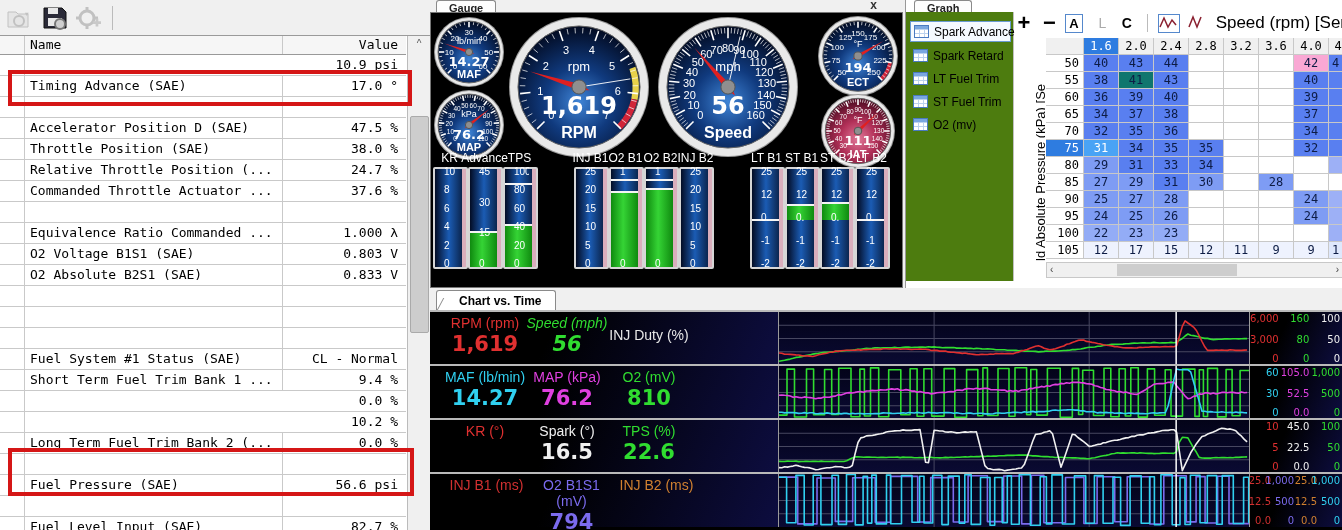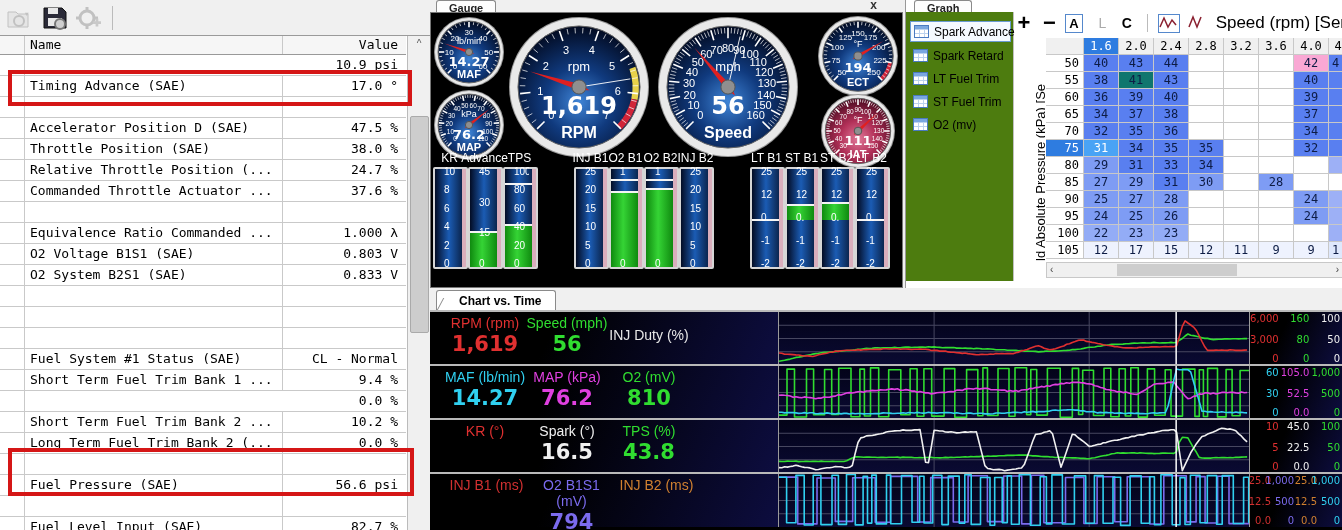--- a/index.html
+++ b/index.html
@@ -172,21 +172,21 @@
             <div class="pg-name">Equivalence Ratio Commanded ...</div>
             <div class="pg-val">1.000 λ</div>
           </div>
           <div class="pg-row">
             <div class="pg-gut"></div>
             <div class="pg-name">O2 Voltage B1S1 (SAE)</div>
             <div class="pg-val">0.803 V</div>
           </div>
           <div class="pg-row">
             <div class="pg-gut"></div>
-            <div class="pg-name">O2 System B2S1 (SAE)</div>
+            <div class="pg-name">O2 Absolute B2S1 (SAE)</div>
             <div class="pg-val">0.833 V</div>
           </div>
           <div class="pg-row">
             <div class="pg-gut"></div>
             <div class="pg-name"></div>
             <div class="pg-val"></div>
           </div>
           <div class="pg-row">
             <div class="pg-gut"></div>
             <div class="pg-name"></div>
@@ -206,21 +206,20 @@
             <div class="pg-gut"></div>
             <div class="pg-name">Short Term Fuel Trim Bank 1 ...</div>
             <div class="pg-val">9.4 %</div>
           </div>
           <div class="pg-row">
             <div class="pg-gut"></div>
             <div class="pg-val">0.0 %</div>
           </div>
           <div class="pg-row">
             <div class="pg-gut"></div>
-            <div class="pg-name">Short Term Fuel Trim Bank 2 ...</div>
             <div class="pg-val">10.2 %</div>
           </div>
           <div class="pg-row">
             <div class="pg-gut"></div>
             <div class="pg-name">Long Term Fuel Trim Bank 2 (...</div>
             <div class="pg-val">0.0 %</div>
           </div>
           <div class="pg-row">
             <div class="pg-gut"></div>
             <div class="pg-name"></div>
@@ -1099,21 +1098,21 @@
 
   <div id="chart-panel">
     <div id="chart-tab">Chart vs. Time</div>
     <div id="chart-rows">
         <div class="ch-row" style="top: 0px;">
           <div class="ch-values">
             <div class="ch-sig" style="left: 14px; width: 82px; color: rgb(224, 48, 48);">
               <div class="lbl">RPM (rpm)</div>
               <div class="val">1,619</div>
             </div>
-            <div class="ch-sig" style="left: 96px; width: 82px; color: rgb(48, 221, 48);">
+            <div class="ch-sig" style="left: 96px; width: 82px; color: rgb(48, 221, 48); font-style: italic;">
               <div class="lbl">Speed (mph)</div>
               <div class="val">56</div>
             </div>
             <div class="ch-sig" style="left: 178px; width: 82px; color: rgb(232, 232, 232); margin-top: 12px;">
               <div class="lbl">INJ Duty (%)</div>
               <div class="val"></div>
             </div>
           </div>
           <div class="ch-plot">
             <svg width="470" height="53">
@@ -1196,21 +1195,21 @@
             <div class="ch-sig" style="left: 14px; width: 82px; color: rgb(224, 48, 48);">
               <div class="lbl">KR (°)</div>
               <div class="val"></div>
             </div>
             <div class="ch-sig" style="left: 96px; width: 82px; color: rgb(240, 240, 240);">
               <div class="lbl">Spark (°)</div>
               <div class="val">16.5</div>
             </div>
             <div class="ch-sig" style="left: 178px; width: 82px; color: rgb(48, 221, 48);">
               <div class="lbl">TPS (%)</div>
-              <div class="val">43.8</div>
+              <div class="val">22.6</div>
             </div>
           </div>
           <div class="ch-plot">
             <svg width="470" height="53">
               <line x1="0" y1="13.25" x2="470" y2="13.25" stroke="#474760" stroke-width="1"></line>
               <line x1="0" y1="26.5" x2="470" y2="26.5" stroke="#474760" stroke-width="1"></line>
               <line x1="0" y1="39.75" x2="470" y2="39.75" stroke="#474760" stroke-width="1"></line>
               <line x1="155.1" y1="0" x2="155.1" y2="53" stroke="#474760" stroke-width="1"></line>
               <line x1="310.2" y1="0" x2="310.2" y2="53" stroke="#474760" stroke-width="1"></line>
               <polyline points="0.0,41.4 2.8,41.5 5.6,41.5 8.5,41.1 11.3,41.3 14.1,41.3 16.9,41.1 19.7,41.6 22.6,41.5 25.4,41.4 28.2,41.2 31.0,41.5 33.8,41.4 36.7,41.3 39.5,41.5 42.3,41.1 45.1,41.5 47.9,41.5 50.8,41.5 53.6,41.2 56.4,41.5 59.2,41.5 62.0,41.5 64.9,41.5 67.7,40.7 70.5,39.3 73.3,38.0 76.1,36.9 79.0,36.9 81.8,37.0 84.6,37.3 87.4,37.1 90.2,37.1 93.1,37.3 95.9,37.3 98.7,37.5 101.5,37.4 104.3,37.4 107.2,37.5 110.0,37.2 112.8,37.3 115.6,37.3 118.4,37.1 121.3,37.6 124.1,37.1 126.9,37.4 129.7,37.2 132.5,37.4 135.4,37.7 138.2,37.7 141.0,37.6 143.8,37.7 146.6,37.5 149.5,37.5 152.3,37.4 155.1,37.8 157.9,37.7 160.7,37.9 163.6,37.8 166.4,37.4 169.2,37.6 172.0,37.3 174.8,37.5 177.7,37.3 180.5,37.3 183.3,37.0 186.1,36.8 188.9,37.0 191.8,36.6 194.6,36.8 197.4,36.5 200.2,36.6 203.0,36.1 205.9,36.5 208.7,36.0 211.5,36.2 214.3,36.0 217.1,36.1 220.0,35.8 222.8,35.7 225.6,35.6 228.4,35.4 231.2,35.2 234.1,35.4 236.9,35.2 239.7,35.1 242.5,35.0 245.3,35.1 248.2,35.1 251.0,35.5 253.8,35.9 256.6,35.9 259.4,36.1 262.3,36.5 265.1,36.6 267.9,36.5 270.7,36.9 273.5,37.0 276.4,37.5 279.2,37.3 282.0,37.2 284.8,37.5 287.6,37.8 290.5,37.8 293.3,37.9 296.1,37.9 298.9,38.0 301.7,38.4 304.6,38.4 307.4,38.6 310.2,38.7 313.0,38.0 315.8,37.8 318.7,37.0 321.5,36.3 324.3,35.7 327.1,35.4 329.9,34.7 332.8,33.8 335.6,33.5 338.4,32.7 341.2,33.1 344.0,32.9 346.9,33.1 349.7,33.0 352.5,32.9 355.3,32.9 358.1,33.2 361.0,32.9 363.8,33.0 366.6,33.3 369.4,33.4 372.2,33.2 375.1,33.6 377.9,33.5 380.7,33.4 383.5,33.1 386.3,33.1 389.2,33.3 392.0,33.3 394.8,33.4 397.6,31.6 400.4,22.1 403.3,17.4 406.1,17.5 408.9,17.9 411.7,22.8 414.5,27.9 417.4,32.3 420.2,37.4 423.0,38.0 425.8,38.1 428.6,38.1 431.5,38.1 434.3,37.8 437.1,37.6 439.9,37.7 442.7,37.5 445.6,37.6 448.4,37.7 451.2,37.6 454.0,37.7 456.8,37.2 459.7,37.4 462.5,37.1 465.3,37.0 468.1,36.9" fill="none" stroke="#30dd30" stroke-width="1.6" stroke-linejoin="round"></polyline>

